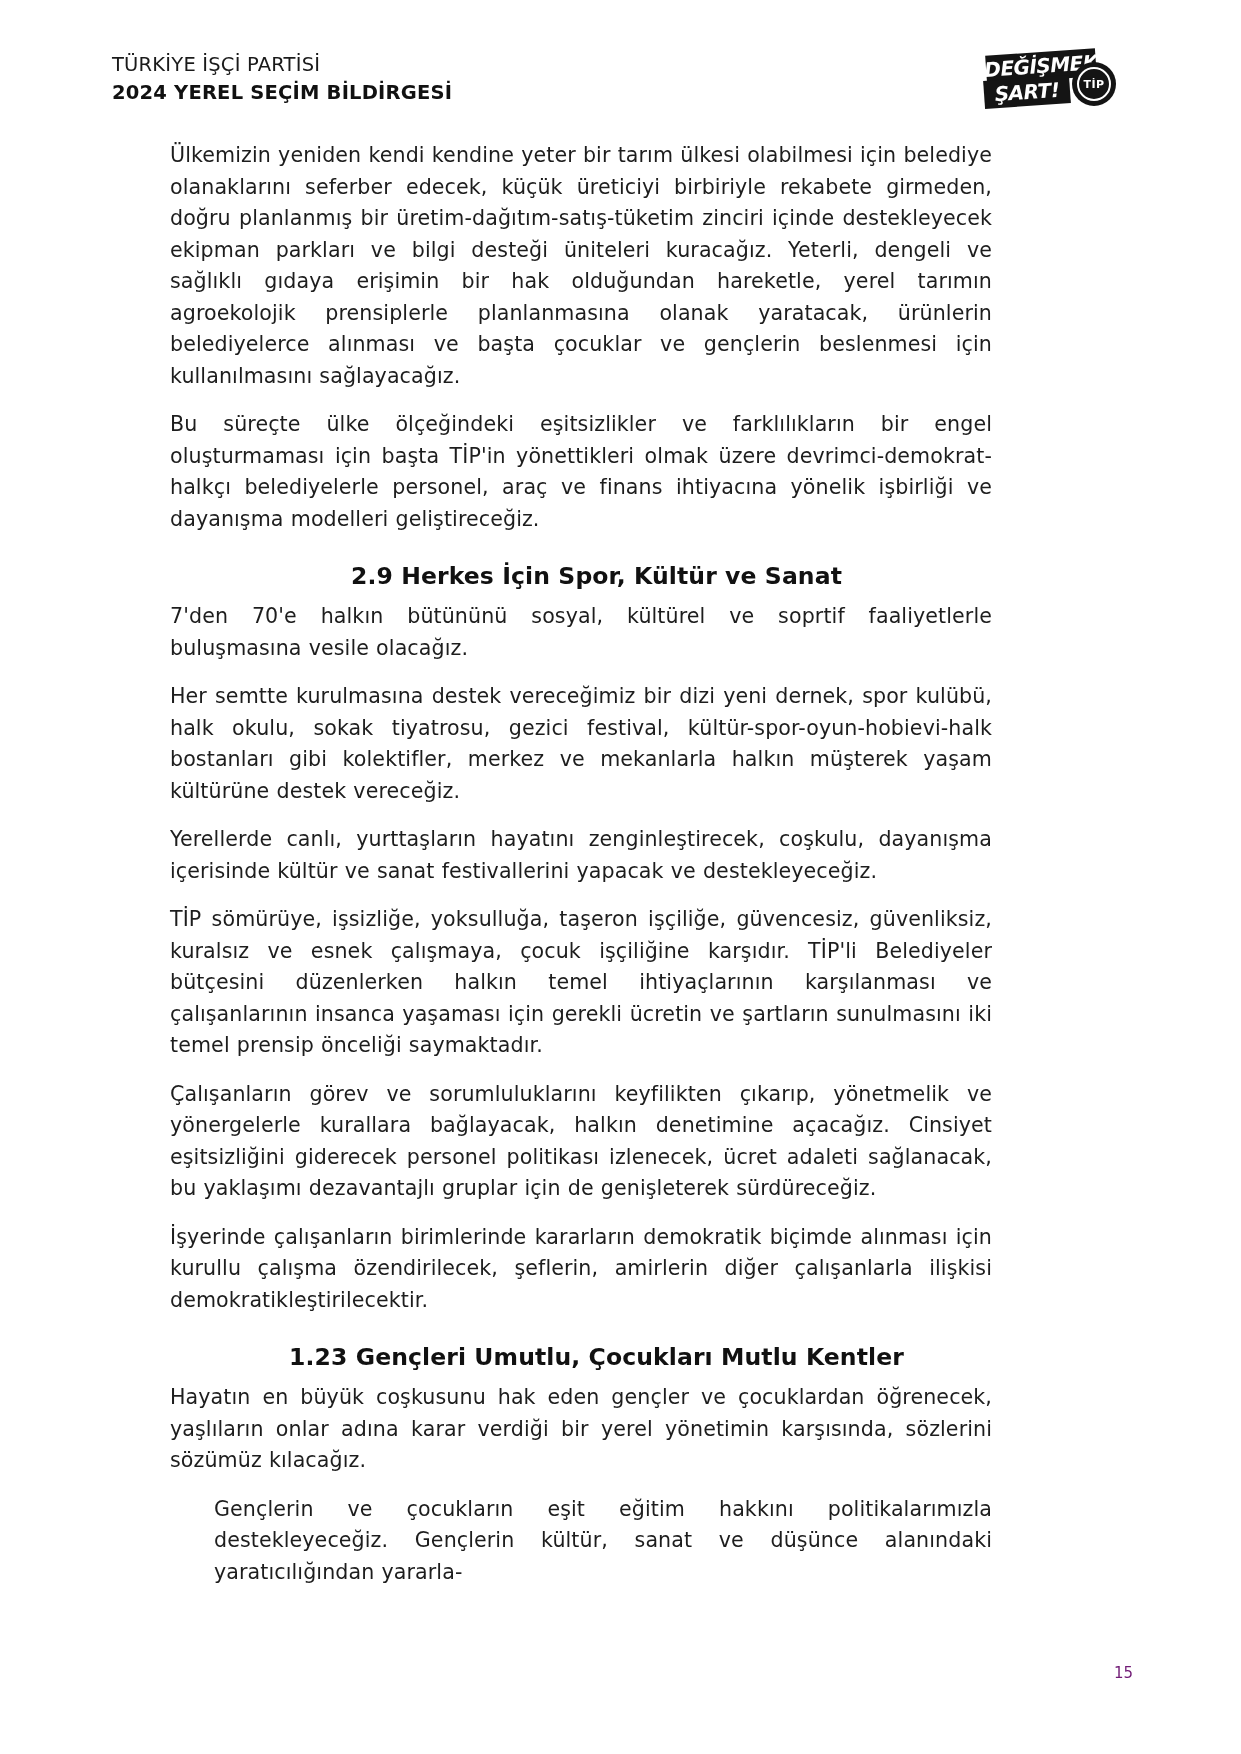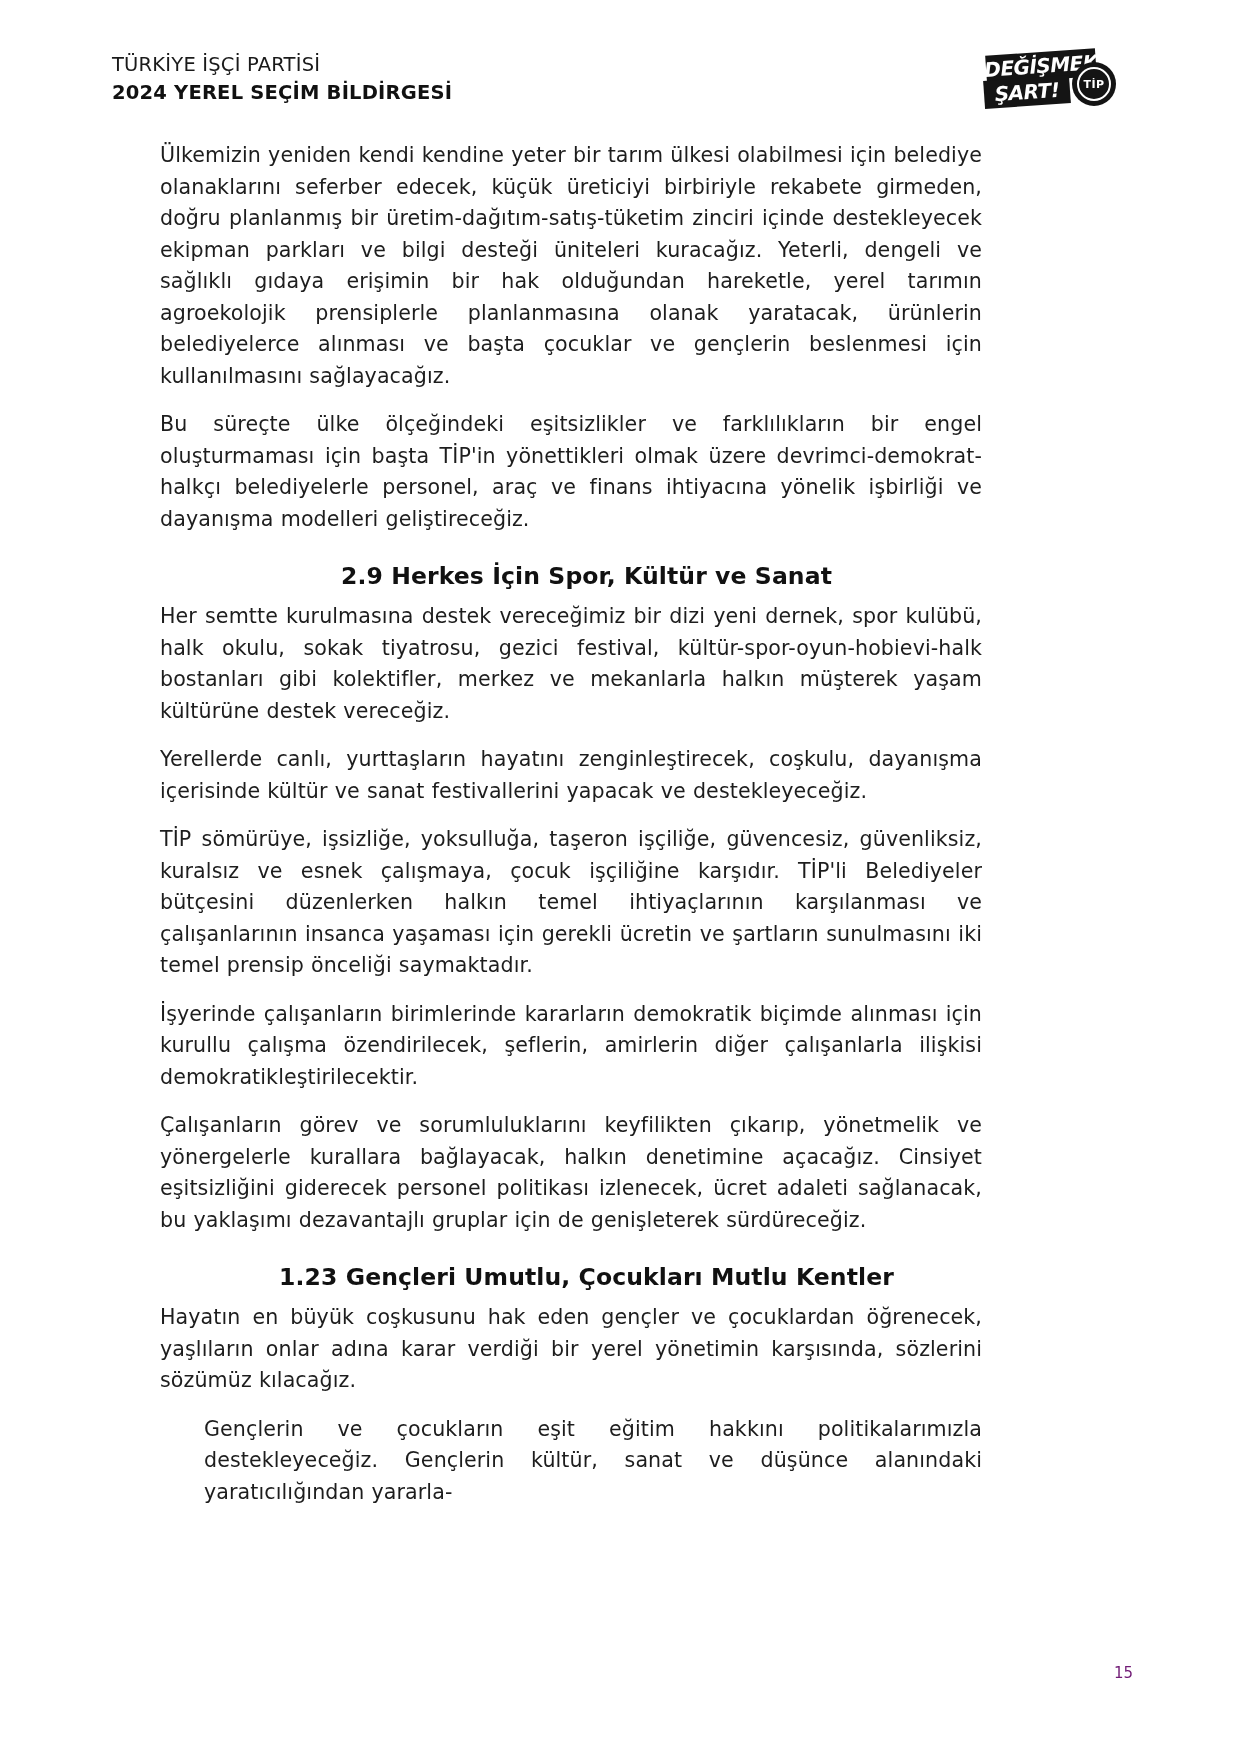--- a/index.html
+++ b/index.html
@@ -115,21 +115,21 @@
     align-items: center;
     justify-content: center;
     font-size: 11px;
     letter-spacing: 0.5px;
   }
 
   
   .content {
     position: absolute;
     top: 140px;
-    left: 160px;
+    left: 170px;
     width: 822px;
   }
   p.body-text {
     margin: 0 0 17px 0;
     font-size: 20.6px;
     line-height: 1.53;
     text-align: justify;
     text-justify: inter-word;
     letter-spacing: 0.1px;
     color: #1d1d1d;
@@ -180,26 +180,27 @@
       </div>
     </div>
   </div>
 
   <div class="content">
 
     <p class="body-text">Ülkemizin yeniden kendi kendine yeter bir tarım ülkesi olabilmesi için belediye olanaklarını seferber edecek, küçük üreticiyi birbiriyle rekabete girmeden, doğru planlanmış bir üretim-dağıtım-satış-tüketim zinciri içinde destekleyecek ekipman parkları ve bilgi desteği üniteleri kuracağız. Yeterli, dengeli ve sağlıklı gıdaya erişimin bir hak olduğundan hareketle, yerel tarımın agroekolojik prensiplerle planlanmasına olanak yaratacak, ürünlerin belediyelerce alınması ve başta çocuklar ve gençlerin beslenmesi için kullanılmasını sağlayacağız.</p>
     <p class="body-text">Bu süreçte ülke ölçeğindeki eşitsizlikler ve farklılıkların bir engel oluşturmaması için başta TİP'in yönettikleri olmak üzere devrimci-demokrat-halkçı belediyelerle personel, araç ve finans ihtiyacına yönelik işbirliği ve dayanışma modelleri geliştireceğiz.</p>
 
     <h2 class="section-heading">2.9 Herkes İçin Spor, Kültür ve Sanat</h2>
+    <p class="body-text">7'den 70'e halkın bütününü sosyal, kültürel ve soprtif faaliyetlerle buluşmasına vesile olacağız.</p>
     <p class="body-text">Her semtte kurulmasına destek vereceğimiz bir dizi yeni dernek, spor kulübü, halk okulu, sokak tiyatrosu, gezici festival, kültür-spor-oyun-hobievi-halk bostanları gibi kolektifler, merkez ve mekanlarla halkın müşterek yaşam kültürüne destek vereceğiz.</p>
     <p class="body-text">Yerellerde canlı, yurttaşların hayatını zenginleştirecek, coşkulu, dayanışma içerisinde kültür ve sanat festivallerini yapacak ve destekleyeceğiz.</p>
 
     <p class="body-text">TİP sömürüye, işsizliğe, yoksulluğa, taşeron işçiliğe, güvencesiz, güvenliksiz, kuralsız ve esnek çalışmaya, çocuk işçiliğine karşıdır. TİP'li Belediyeler bütçesini düzenlerken halkın temel ihtiyaçlarının karşılanması ve çalışanlarının insanca yaşaması için gerekli ücretin ve şartların sunulmasını iki temel prensip önceliği saymaktadır.</p>
+    <p class="body-text">Çalışanların görev ve sorumluluklarını keyfilikten çıkarıp, yönetmelik ve yönergelerle kurallara bağlayacak, halkın denetimine açacağız. Cinsiyet eşitsizliğini giderecek personel politikası izlenecek, ücret adaleti sağlanacak, bu yaklaşımı dezavantajlı gruplar için de genişleterek sürdüreceğiz.</p>
     <p class="body-text">İşyerinde çalışanların birimlerinde kararların demokratik biçimde alınması için kurullu çalışma özendirilecek, şeflerin, amirlerin diğer çalışanlarla ilişkisi demokratikleştirilecektir.</p>
-    <p class="body-text">Çalışanların görev ve sorumluluklarını keyfilikten çıkarıp, yönetmelik ve yönergelerle kurallara bağlayacak, halkın denetimine açacağız. Cinsiyet eşitsizliğini giderecek personel politikası izlenecek, ücret adaleti sağlanacak, bu yaklaşımı dezavantajlı gruplar için de genişleterek sürdüreceğiz.</p>
 
     <h2 class="section-heading">1.23 Gençleri Umutlu, Çocukları Mutlu Kentler</h2>
     <p class="body-text">Hayatın en büyük coşkusunu hak eden gençler ve çocuklardan öğrenecek, yaşlıların onlar adına karar verdiği bir yerel yönetimin karşısında, sözlerini sözümüz kılacağız.</p>
     <p class="body-text">Gençlerin ve çocukların eşit eğitim hakkını politikalarımızla destekleyeceğiz. Gençlerin kültür, sanat ve düşünce alanındaki yaratıcılığından yararla-</p>
 
   </div>
 
   <div class="page-number">15</div>
 
 </div>

